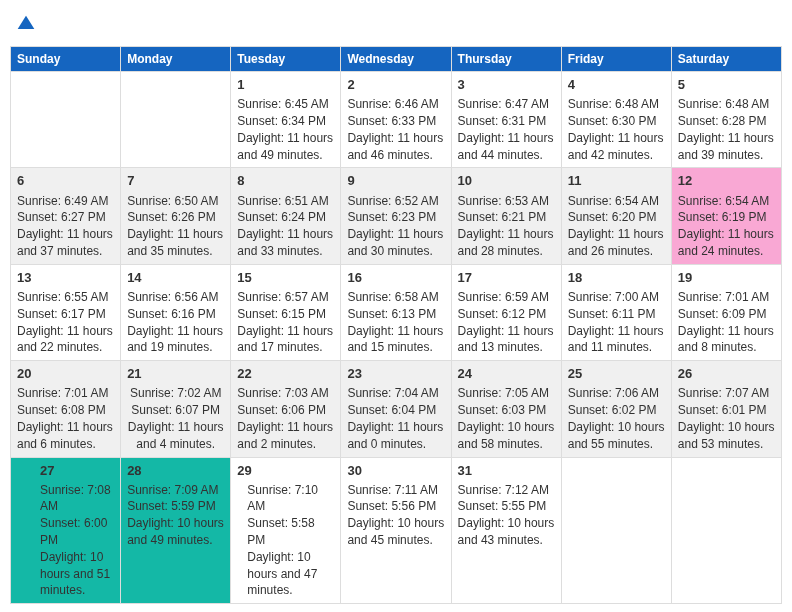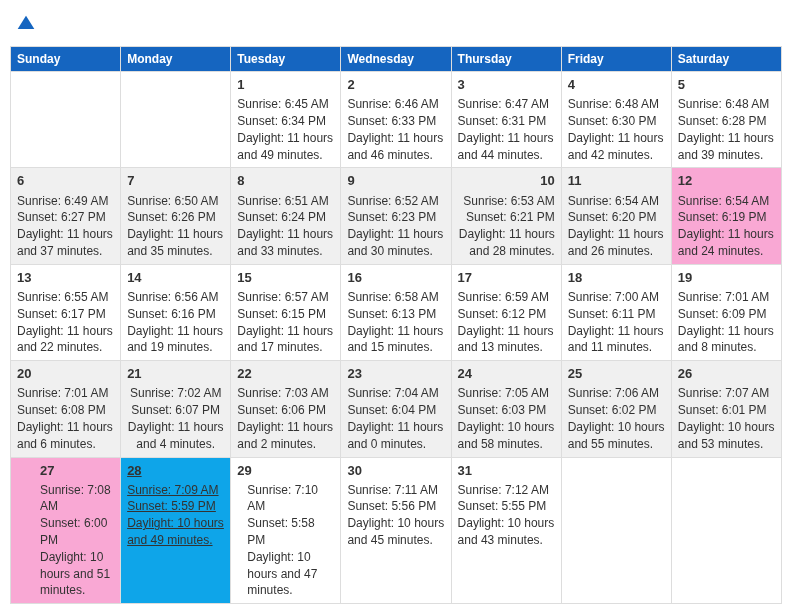--- a/index.html
+++ b/index.html
@@ -184,21 +184,21 @@
           <div class="day-info" style="white-space: pre-line;">Sunrise: 6:51 AM
 Sunset: 6:24 PM
 Daylight: 11 hours and 33 minutes.</div>
         </td>
         <td style="background-color: rgb(240, 240, 240);">
           <span class="day-number">9</span>
           <div class="day-info" style="white-space: pre-line;">Sunrise: 6:52 AM
 Sunset: 6:23 PM
 Daylight: 11 hours and 30 minutes.</div>
         </td>
-        <td style="background-color: rgb(240, 240, 240); text-align: right;">
+        <td style="background-color: rgb(240, 240, 240);">
           <span class="day-number">10</span>
           <div class="day-info" style="white-space: pre-line;">Sunrise: 6:53 AM
 Sunset: 6:21 PM
 Daylight: 11 hours and 28 minutes.</div>
         </td>
         <td style="background-color: rgb(240, 240, 240);">
           <span class="day-number">11</span>
           <div class="day-info" style="white-space: pre-line;">Sunrise: 6:54 AM
 Sunset: 6:20 PM
 Daylight: 11 hours and 26 minutes.</div>
@@ -292,27 +292,27 @@
 Daylight: 10 hours and 55 minutes.</div>
         </td>
         <td style="background-color: rgb(240, 240, 240);">
           <span class="day-number">26</span>
           <div class="day-info" style="white-space: pre-line;">Sunrise: 7:07 AM
 Sunset: 6:01 PM
 Daylight: 10 hours and 53 minutes.</div>
         </td>
       </tr>
       <tr>
-        <td style="background-color: #f9a8d4; padding-left: 29px;">
+        <td style="background-color: #14b8a6; padding-left: 29px;">
           <span class="day-number">27</span>
           <div class="day-info" style="white-space: pre-line;">Sunrise: 7:08 AM
 Sunset: 6:00 PM
 Daylight: 10 hours and 51 minutes.</div>
         </td>
-        <td style="background-color: #0ea5e9; text-decoration: underline;">
+        <td style="background-color: #14b8a6;">
           <span class="day-number">28</span>
           <div class="day-info" style="white-space: pre-line;">Sunrise: 7:09 AM
 Sunset: 5:59 PM
 Daylight: 10 hours and 49 minutes.</div>
         </td>
         <td style="background-color: rgb(255, 255, 255);">
           <span class="day-number">29</span>
           <div class="day-info" style="white-space: pre-line; margin-left: 10px;">Sunrise: 7:10 AM
 Sunset: 5:58 PM
 Daylight: 10 hours and 47 minutes.</div>

